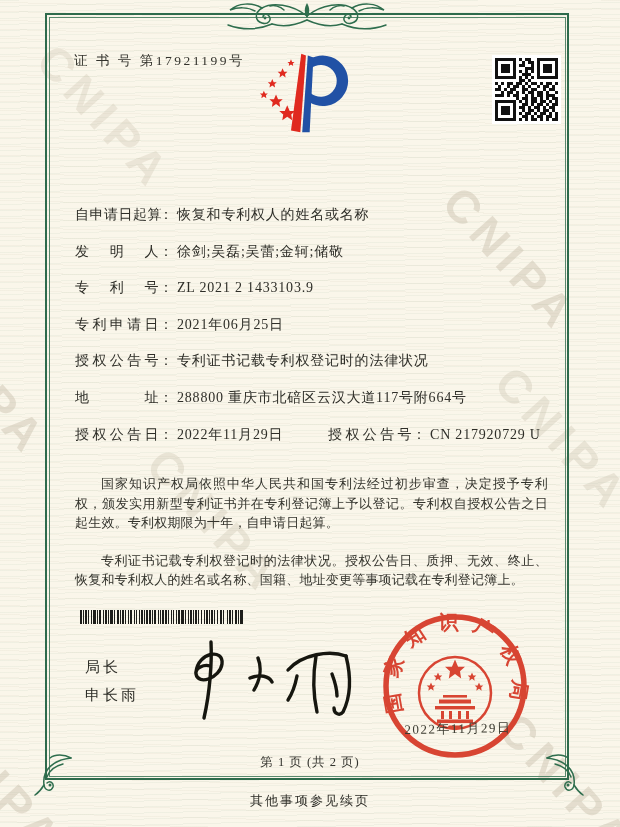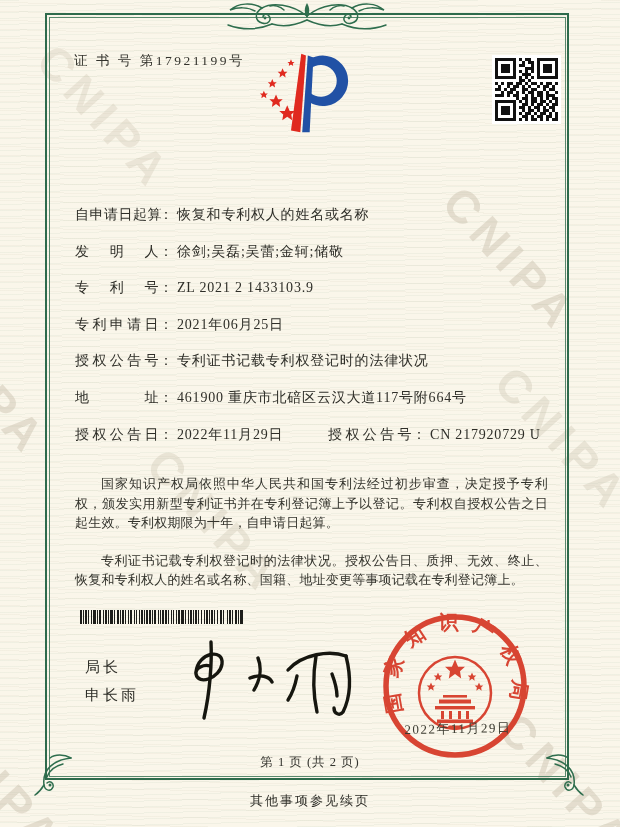--- a/index.html
+++ b/index.html
@@ -609,21 +609,21 @@
     <div class="frow">
       <span class="f-label">专利号</span><span class="f-colon">：</span><span class="f-value">ZL 2021 2 1433103.9</span>
     </div>
     <div class="frow">
       <span class="f-label">专利申请日</span><span class="f-colon">：</span><span class="f-value">2021年06月25日</span>
     </div>
     <div class="frow">
       <span class="f-label">授权公告号</span><span class="f-colon">：</span><span class="f-value">专利证书记载专利权登记时的法律状况</span>
     </div>
     <div class="frow">
-      <span class="f-label">地址</span><span class="f-colon">：</span><span class="f-value">461900 重庆市北碚区云汉大道117号附664号</span>
+      <span class="f-label">地址</span><span class="f-colon">：</span><span class="f-value">288800 重庆市北碚区云汉大道117号附664号</span>
     </div>
     <div class="frow">
       <span>
         <span class="f-label">授权公告日</span><span class="f-colon">：</span><span class="f-value">2022年11月29日</span>
       </span>
       <span class="pair2">
         <span class="f-label">授权公告号</span><span class="f-colon">：</span><span class="f-value">CN 217920729 U</span>
       </span>
     </div>
   </div>

